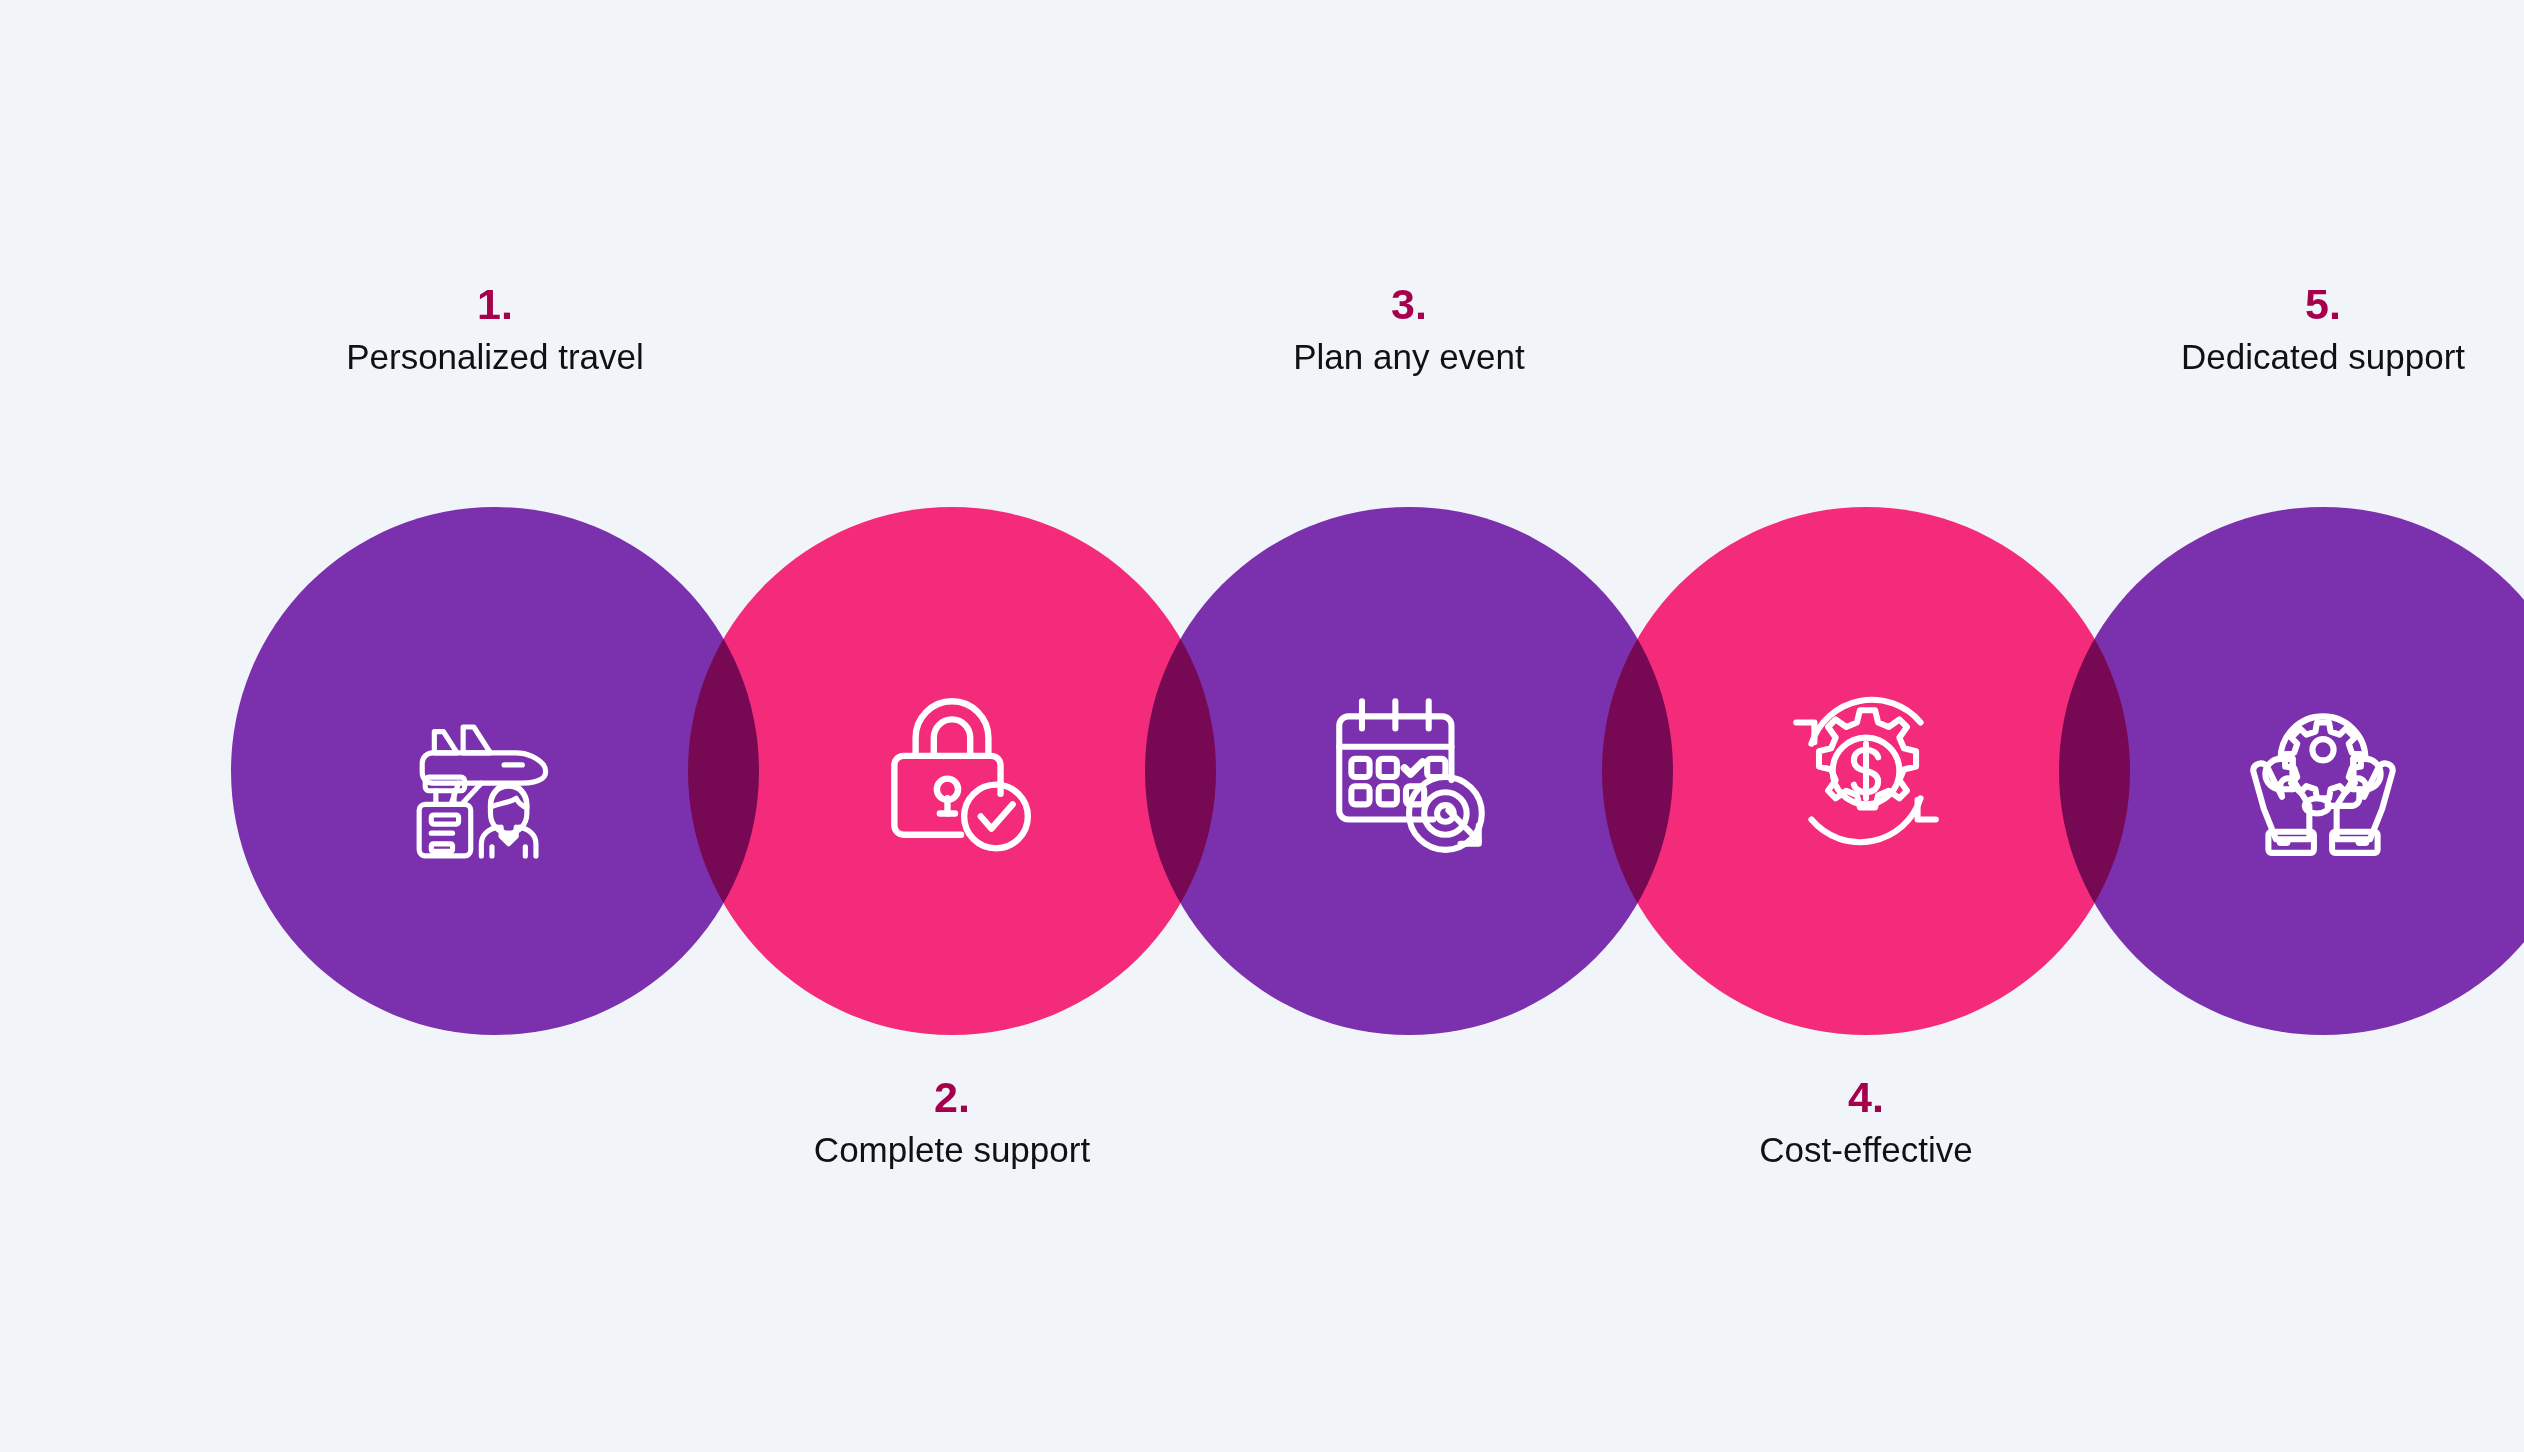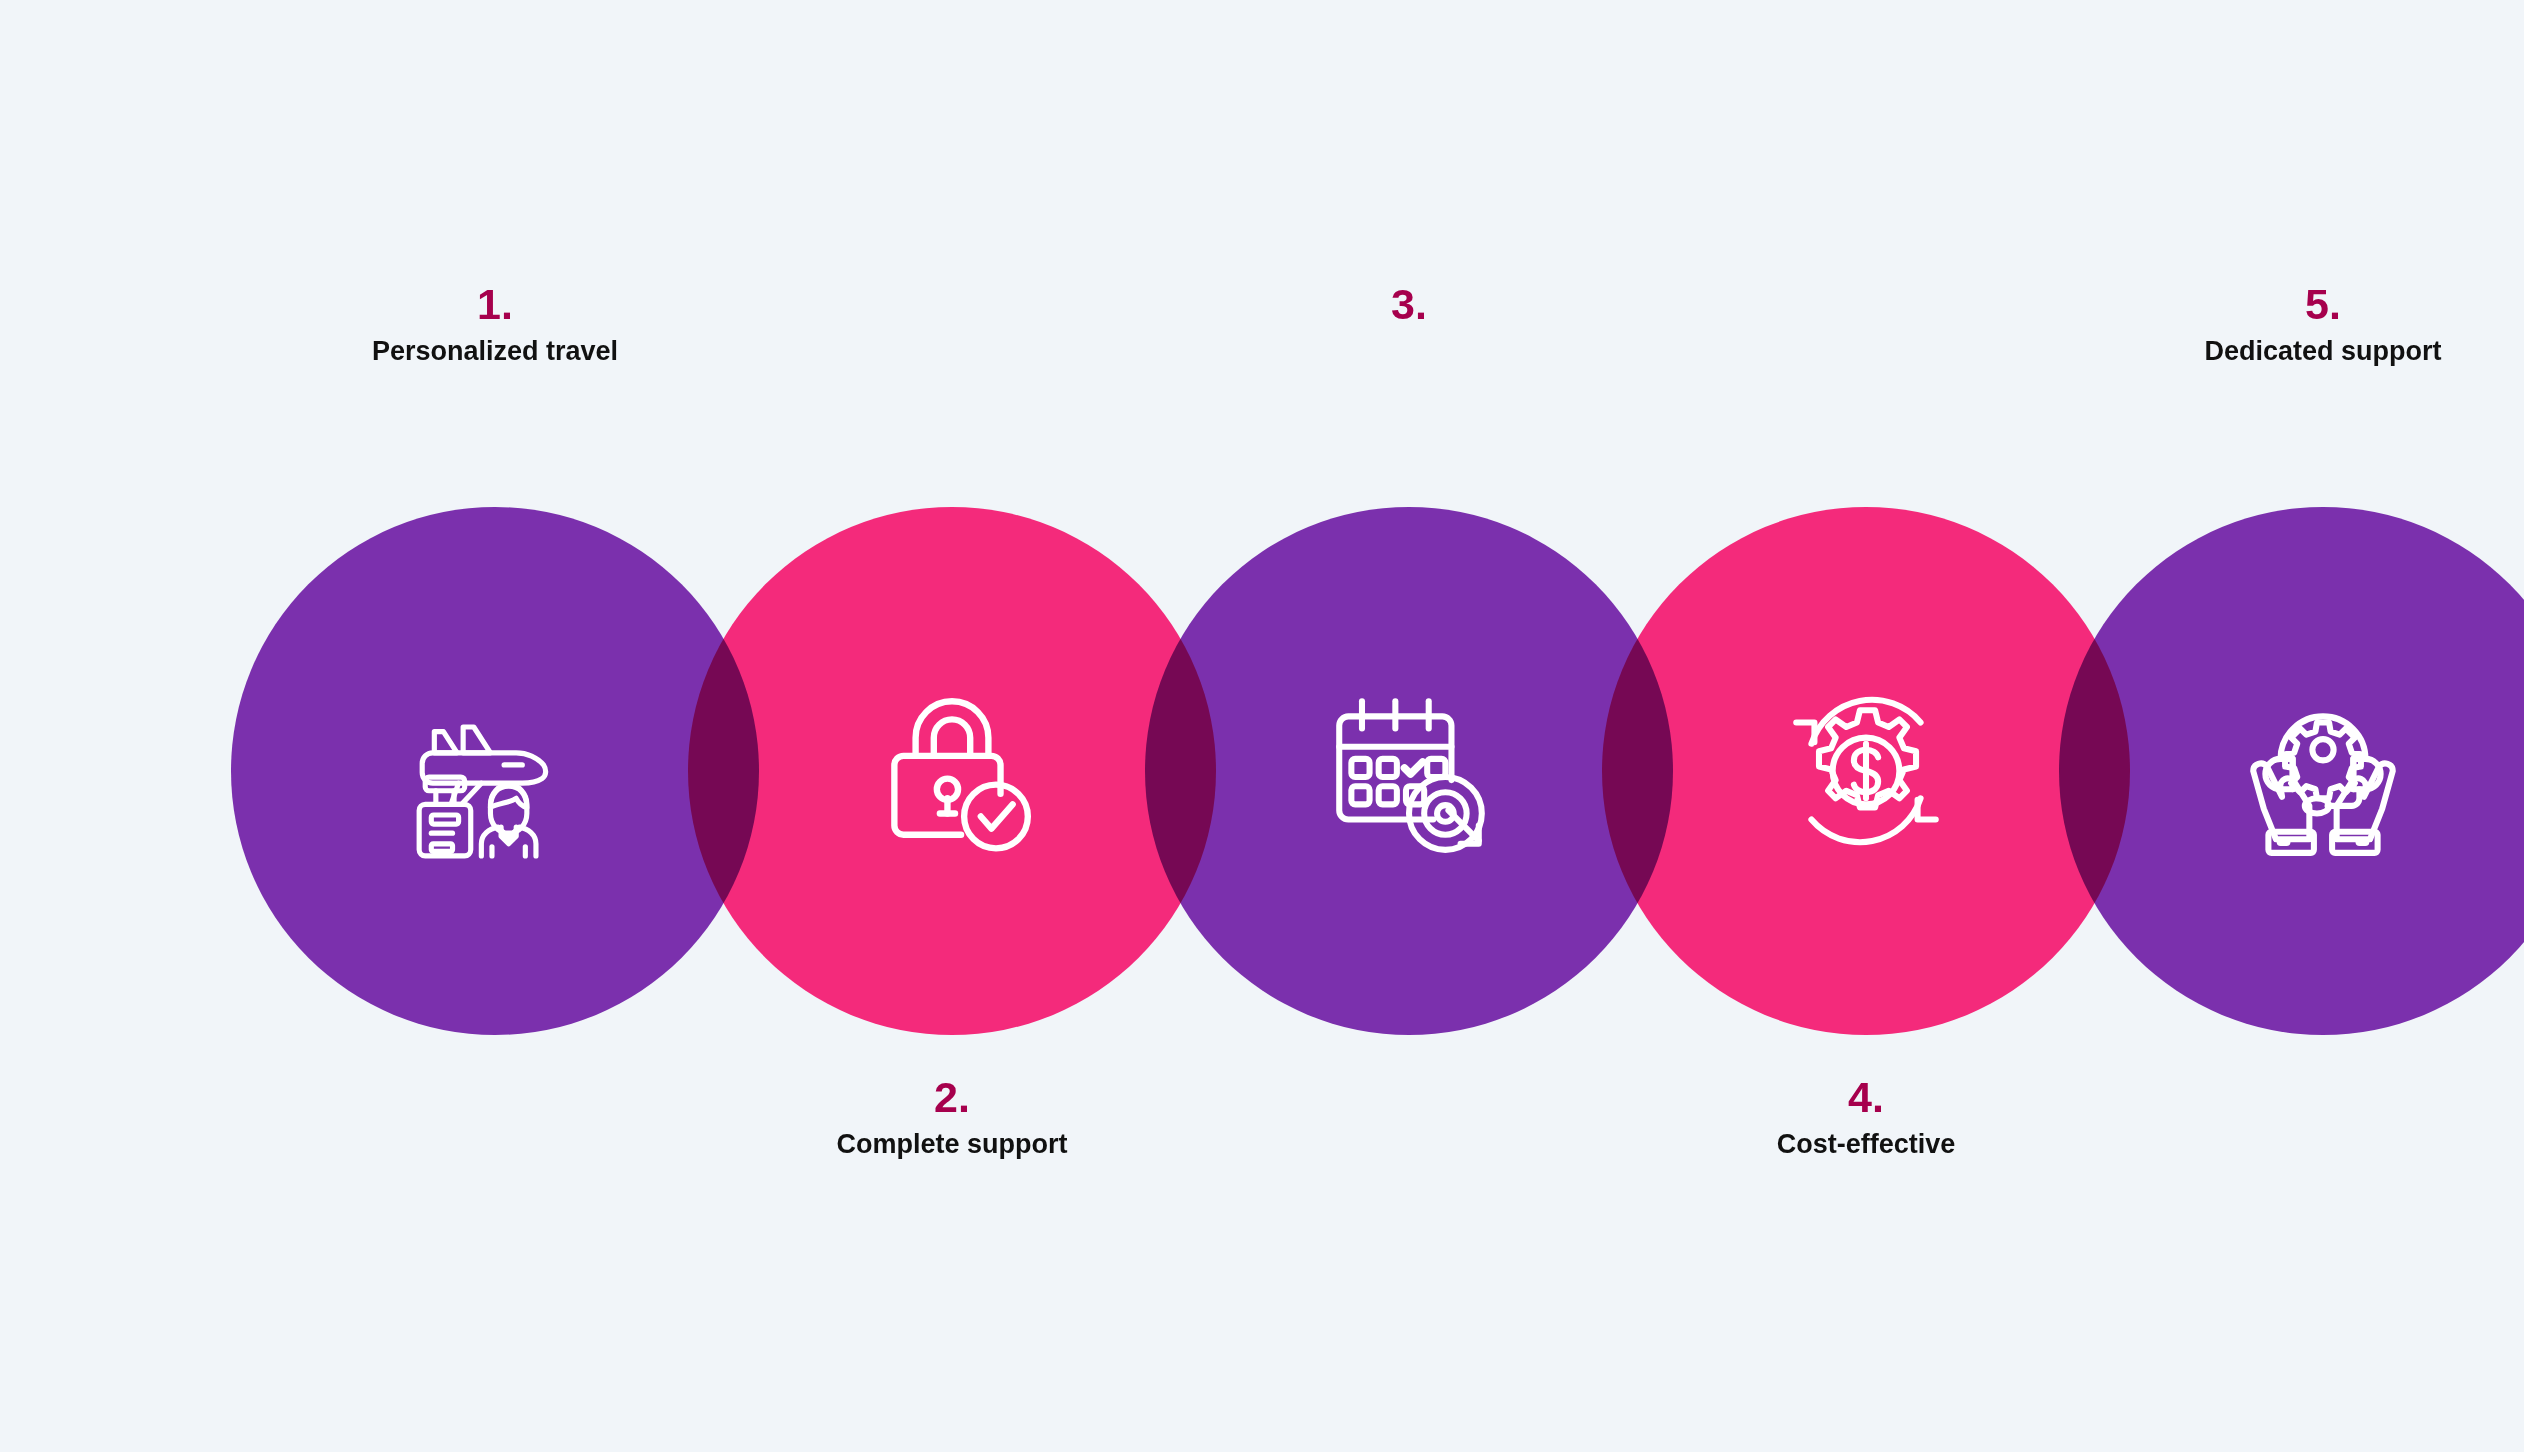--- a/index.html
+++ b/index.html
@@ -90,22 +90,22 @@
 
   .step-number {
     font-size: 43px;
     font-weight: 700;
     color: #a6004d;
     line-height: 1.0;
     letter-spacing: 0px;
   }
 
   .step-title {
-    font-size: 27px;
-    font-weight: 700;
+    font-size: 35px;
+    font-weight: 400;
     color: #111111;
     line-height: 1.25;
     margin-top: 9px;
     white-space: nowrap;
   }
 </style>
 </head>
 <body>
 
 <div id="stage">
@@ -243,20 +243,21 @@
     <div class="step-title">Personalized travel</div>
   </div>
 
   <div class="label-block below lb2">
     <div class="step-number">2.</div>
     <div class="step-title">Complete support</div>
   </div>
 
   <div class="label-block above lb3">
     <div class="step-number">3.</div>
+    <div class="step-title">Plan any event</div>
   </div>
 
   <div class="label-block below lb4">
     <div class="step-number">4.</div>
     <div class="step-title">Cost-effective</div>
   </div>
 
   <div class="label-block above lb5">
     <div class="step-number">5.</div>
     <div class="step-title">Dedicated support</div>

